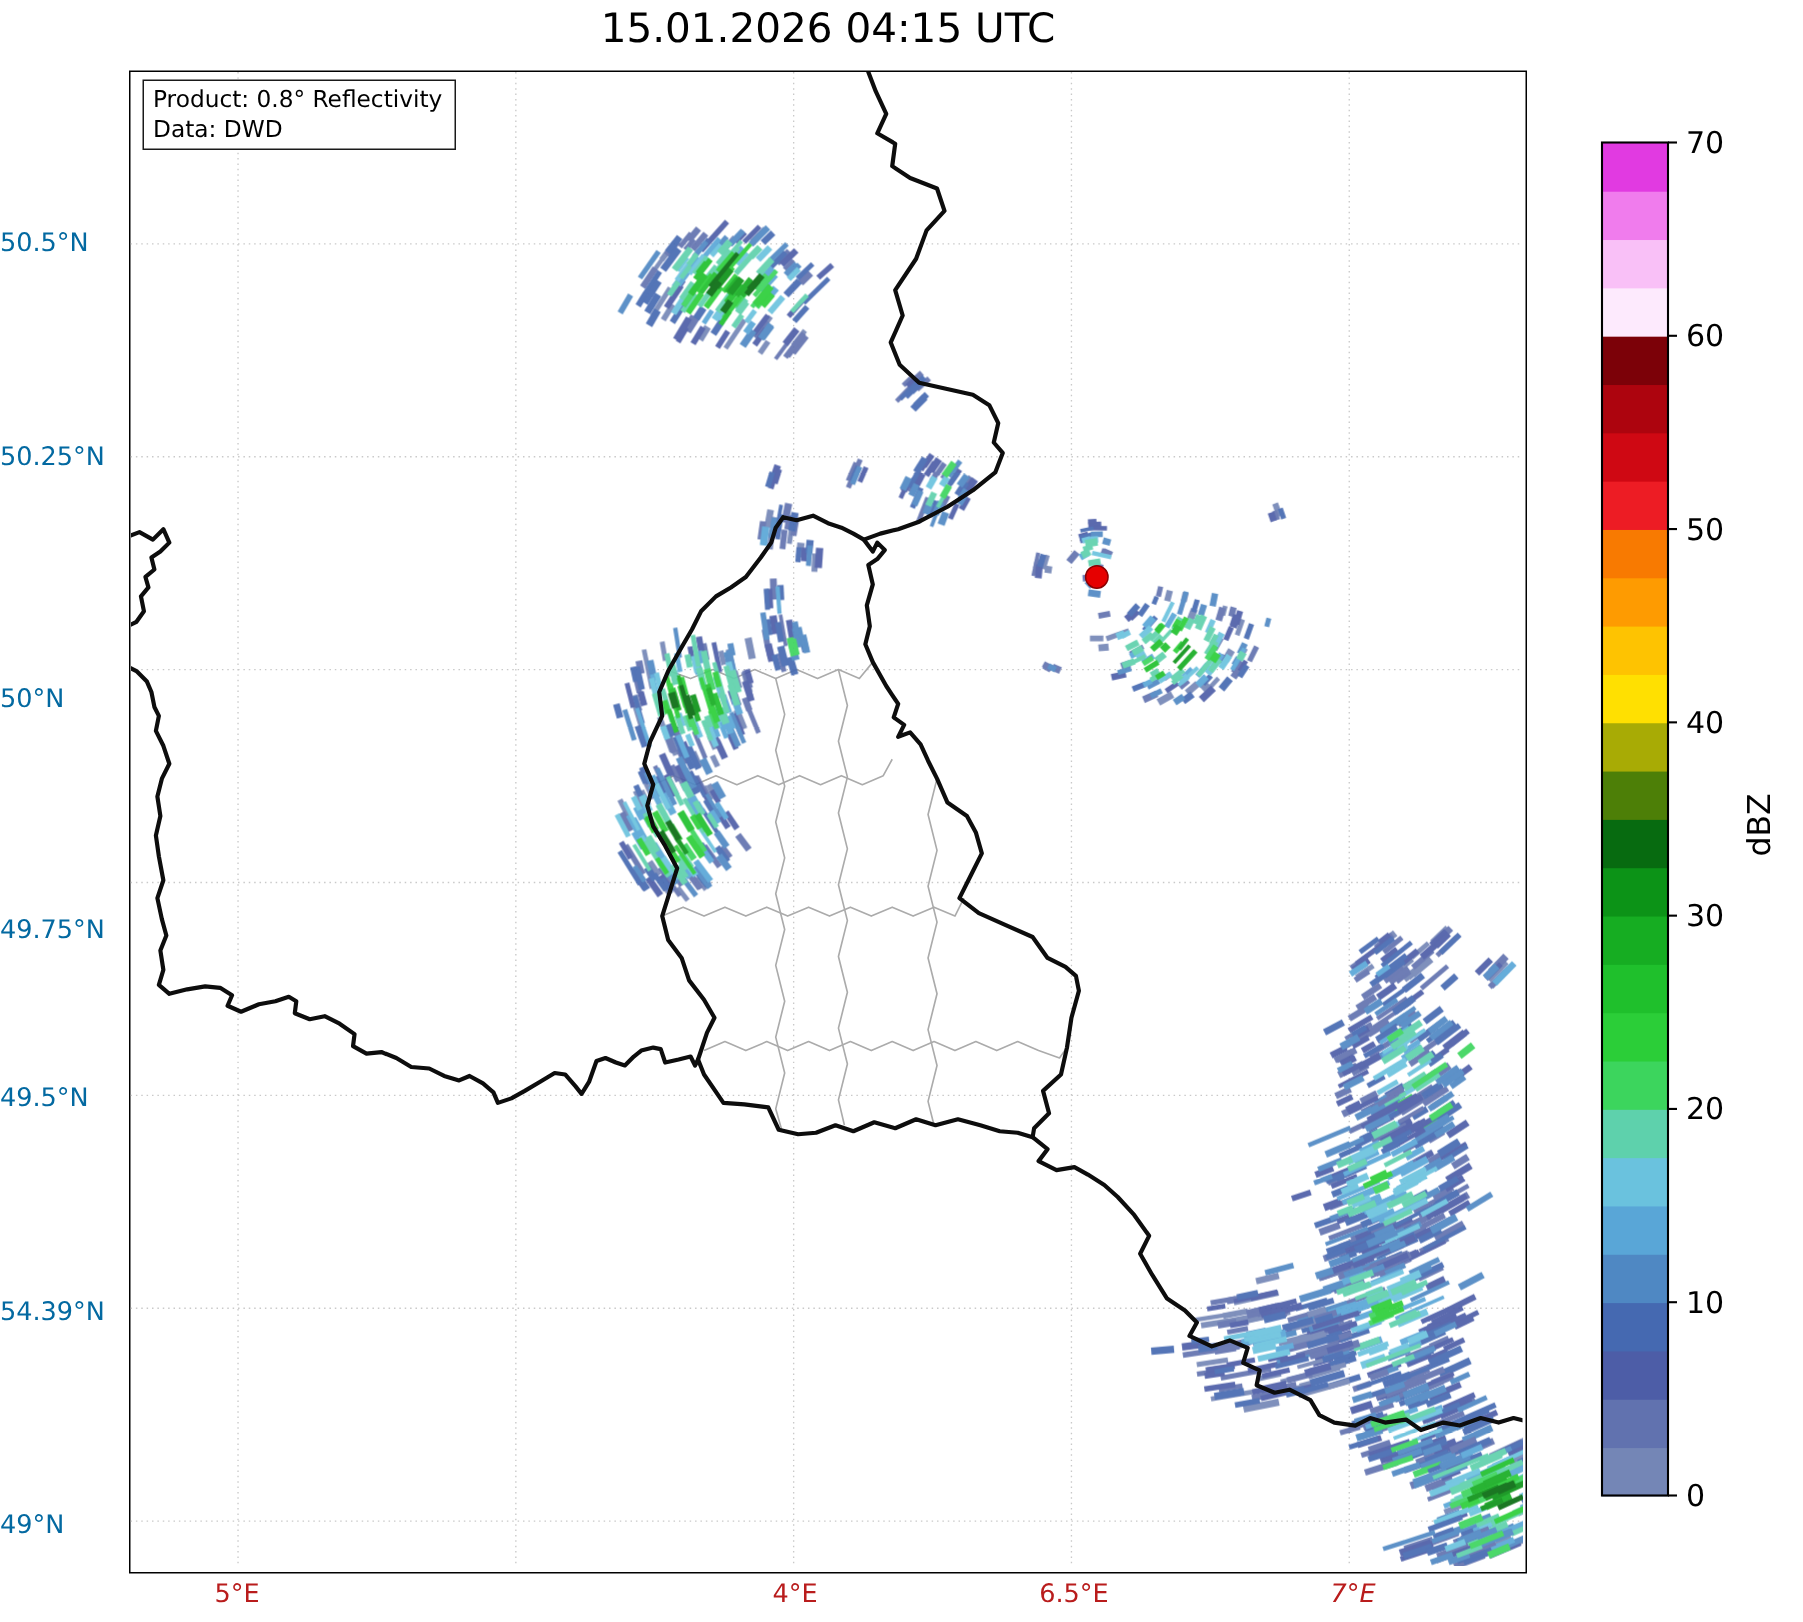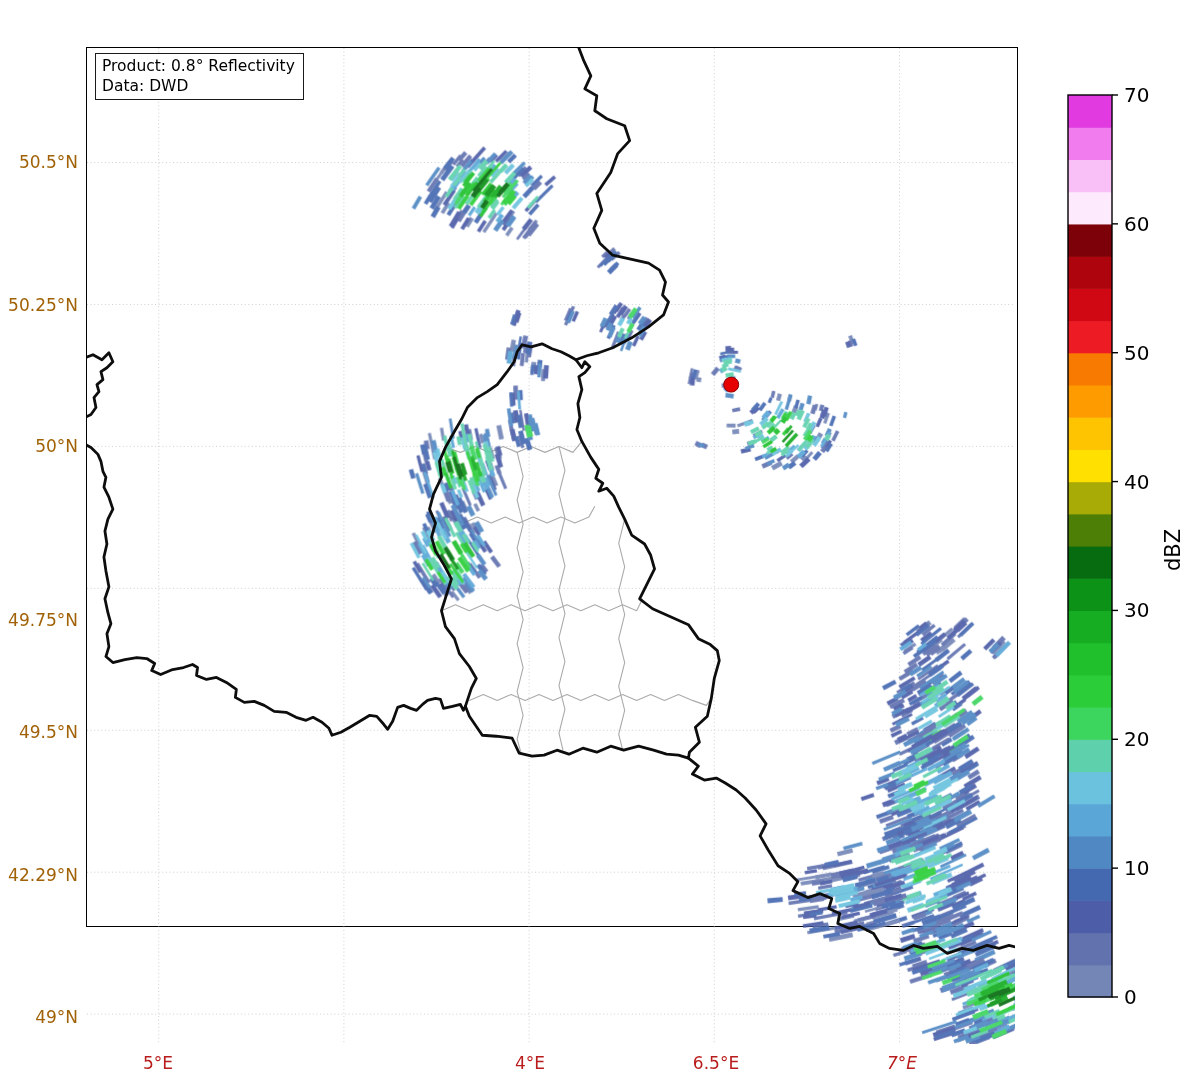--- a/index.html
+++ b/index.html
@@ -1,37 +1,38 @@
 <!DOCTYPE html>
 <html><head>
 <meta charset="utf-8">
 <style>
   html,body{margin:0;padding:0;background:#fff;}
   body{width:1202px;height:1081px;font-family:"DejaVu Sans","Liberation Sans",sans-serif;}
   .fig{position:relative;width:1202px;height:1081px;background:#fff;overflow:hidden;}
   .title{position:absolute;left:86px;top:4px;width:932px;text-align:center;
          font-size:27px;color:#000;white-space:nowrap;}
-  .plot{position:absolute;left:86px;top:47px;width:932px;height:880px;
+  .plot{position:absolute;left:86px;top:47px;width:932px;height:1002px;
         border:1.6px solid #000;box-sizing:border-box;background:#fff;}
   .plot svg{position:absolute;left:0;top:0;}
   .annot{position:absolute;left:8px;top:5px;background:#fff;border:1.3px solid #1a1a1a;
          padding:2px 8px 3px 6px;font-size:15.5px;line-height:1.3;color:#000;z-index:5;}
-  .ylab{position:absolute;width:78px;text-align:right;font-size:17px;color:#a16207;white-space:nowrap;}
+  .ylab{position:absolute;width:78px;font-size:17px;color:#0369a1;white-space:nowrap;}
   .xlab{position:absolute;transform:translateX(-50%);font-size:17px;color:#b91c1c;white-space:nowrap;}
   .cbarlabel{position:absolute;left:1152px;top:538px;font-size:21px;color:#000;
              transform:rotate(-90deg);transform-origin:center;}
   #cbar{position:absolute;left:1068px;top:95px;overflow:visible;}
   .grid{stroke:#c9c9c9;stroke-width:0.9;stroke-dasharray:1 2.6;fill:none;}
   .canton{stroke:#ababab;stroke-width:1.1;fill:none;stroke-linejoin:round;}
   .country{stroke:#0d0d0d;stroke-width:2.8;fill:none;stroke-linejoin:round;stroke-linecap:round;}
 </style>
 </head>
 <body>
 
 <div class="fig">
+  <div class="title">15.01.2026 04:15 UTC</div>
 
   <div class="plot">
     <svg id="mapsvg" width="928" height="996" viewBox="0 0 932 1000" preserveAspectRatio="none">
         <line x1="72" y1="0" x2="72" y2="1000" class="grid"></line>
         <line x1="258" y1="0" x2="258" y2="1000" class="grid"></line>
         <line x1="444" y1="0" x2="444" y2="1000" class="grid"></line>
         <line x1="630" y1="0" x2="630" y2="1000" class="grid"></line>
         <line x1="816" y1="0" x2="816" y2="1000" class="grid"></line>
         <line x1="0" y1="115" x2="932" y2="115" class="grid"></line>
         <line x1="0" y1="257.5" x2="932" y2="257.5" class="grid"></line>
@@ -1615,24 +1616,24 @@
       </svg>
     <div class="annot">
       <div>Product: 0.8° Reflectivity</div>
       <div>Data: DWD</div>
     </div>
   </div>
 
   <div id="ylabels">
       <div class="ylab" style="left: 0px; top: 152px;">50.5°N</div>
       <div class="ylab" style="left: 0px; top: 294.5px;">50.25°N</div>
-      <div class="ylab" style="left: 0px; top: 436px;">50°N</div>
+      <div class="ylab" style="left: 0px; top: 456px;">50°N</div>
       <div class="ylab" style="left: 0px; top: 579.5px; margin-top: 30px;">49.75°N</div>
       <div class="ylab" style="left: 0px; top: 722px;">49.5°N</div>
-      <div class="ylab" style="left: 0px; top: 864.5px;">42.29°N</div>
+      <div class="ylab" style="left: 0px; top: 864.5px;">54.39°N</div>
       <div class="ylab" style="left: 0px; top: 1007px;">49°N</div>
     </div>
   <div id="xlabels">
       <div class="xlab" style="left: 158px; top: 1053px;">5°E</div>
       <div class="xlab" style="left: 344px; top: 1053px; margin-top: 40px;">5.5°E</div>
       <div class="xlab" style="left: 530px; top: 1053px;">4°E</div>
       <div class="xlab" style="left: 716px; top: 1053px;">6.5°E</div>
       <div class="xlab" style="left: 902px; top: 1053px; font-style: italic;">7°E</div>
     </div>
 

